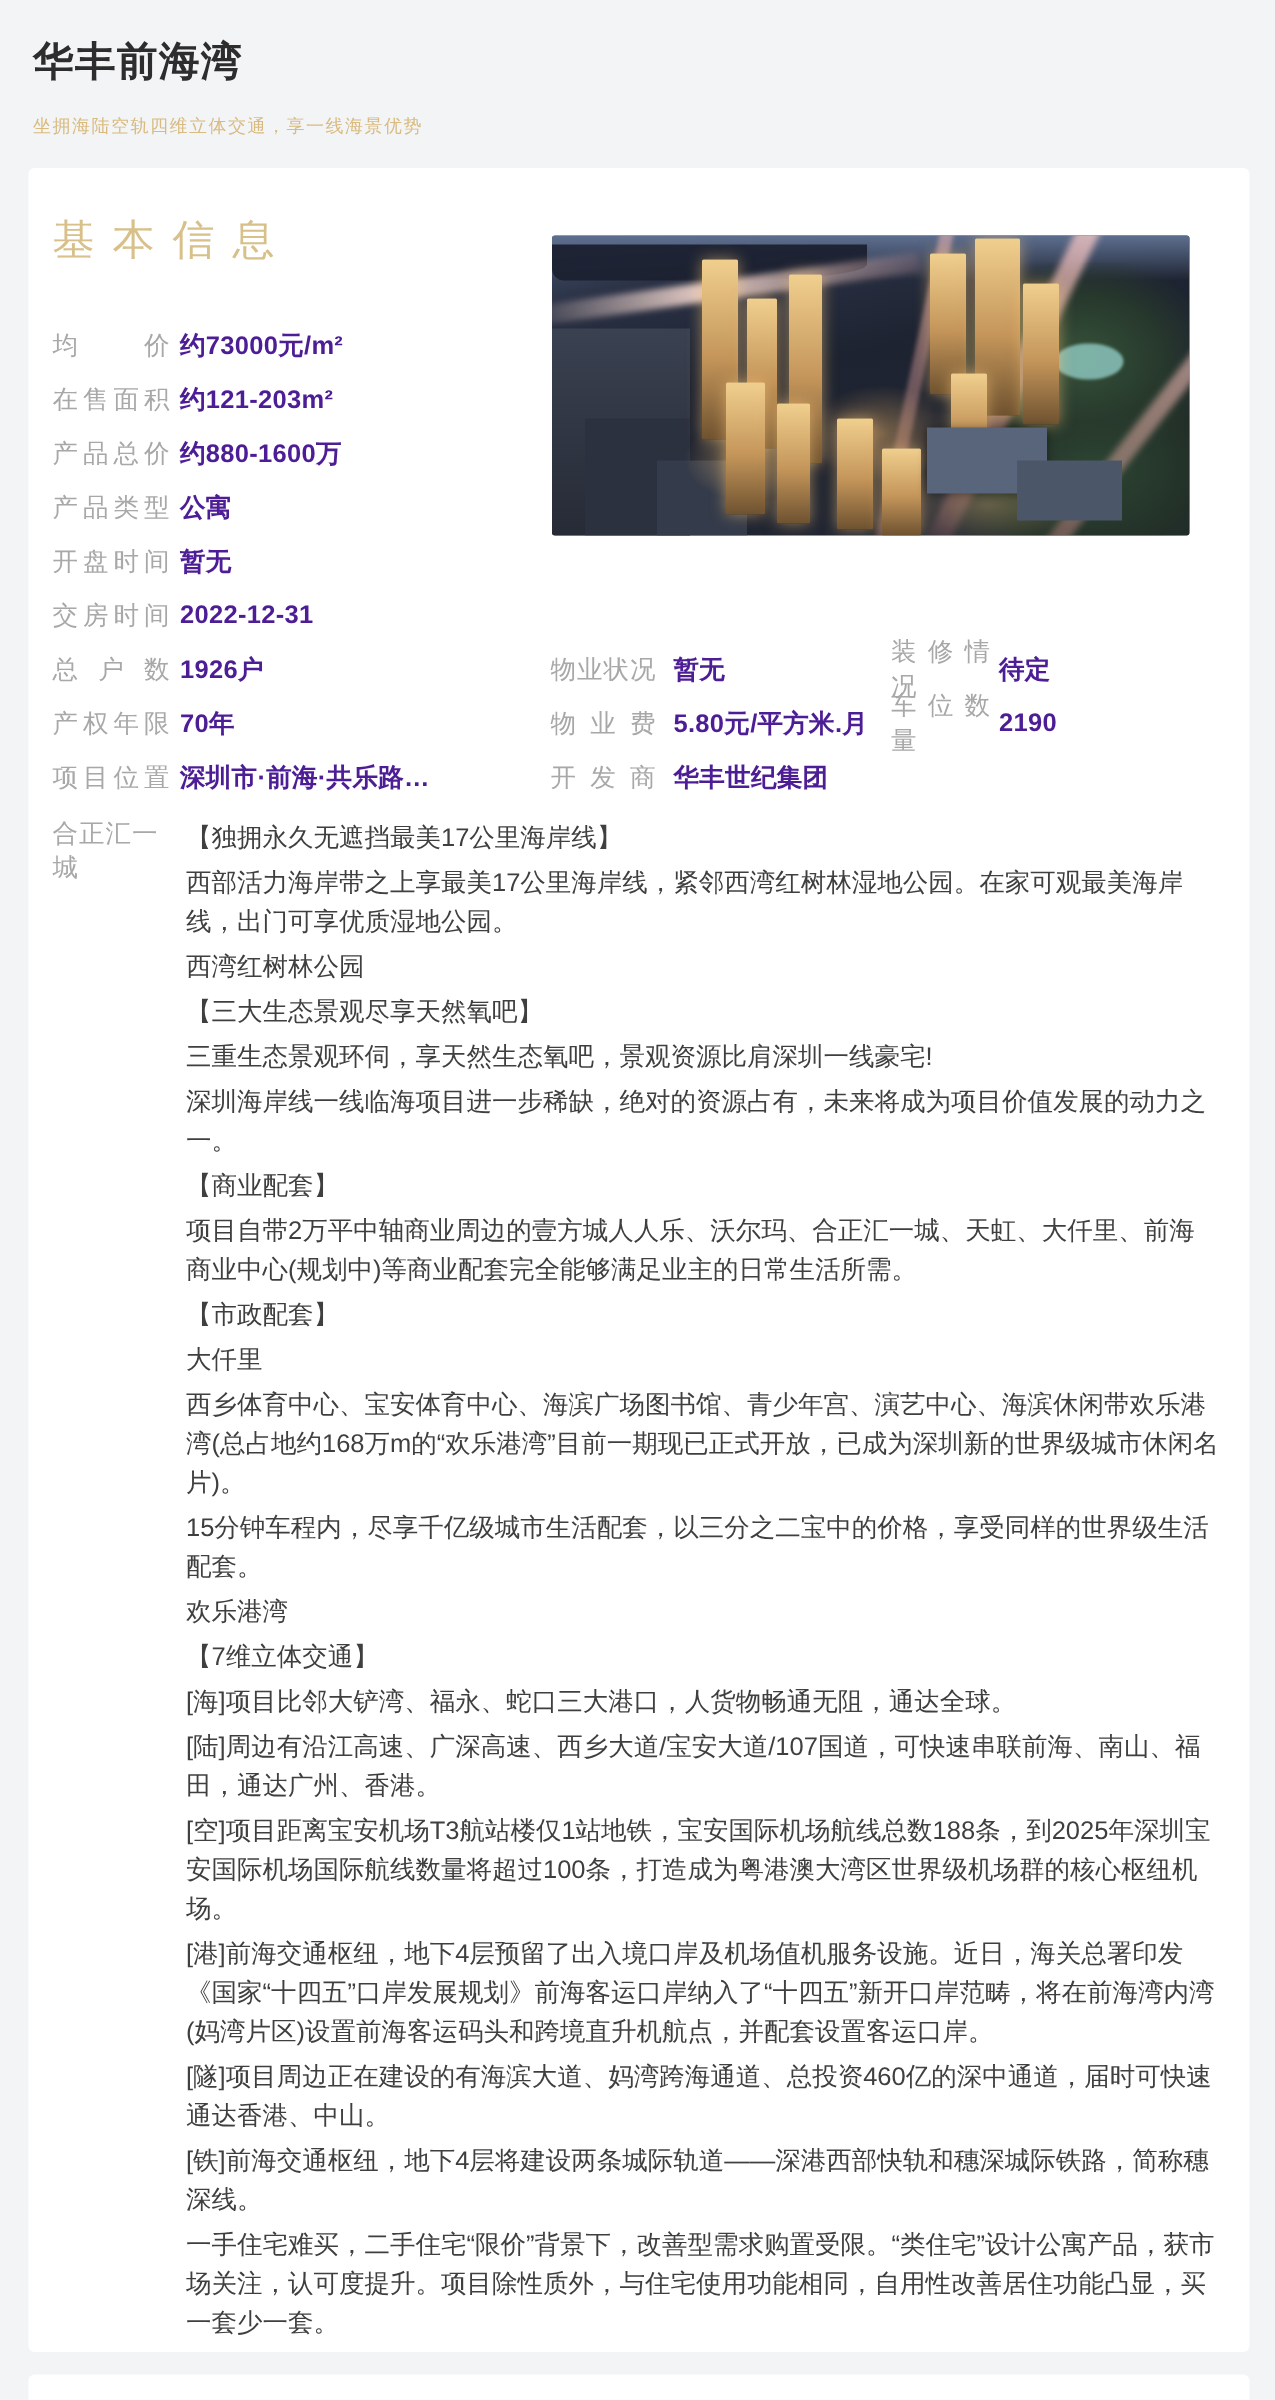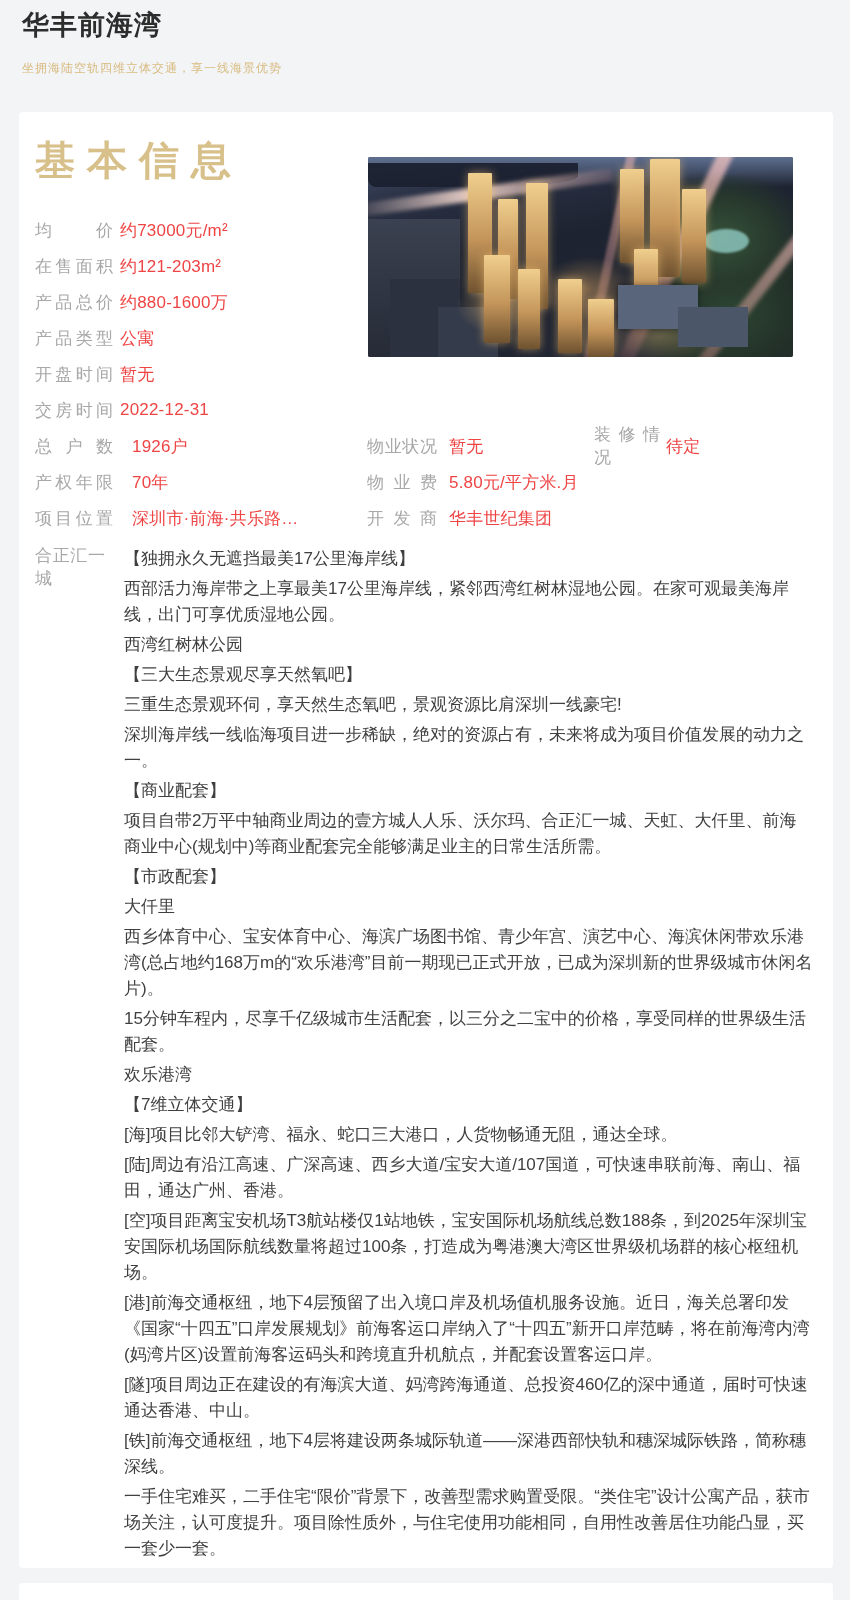--- a/index.html
+++ b/index.html
@@ -6,54 +6,54 @@
     --accent:#d9bb80; --section:#d8c08a; --label:#a8a8a8; --text:#3f3f3f;
   }
   *{box-sizing:border-box;margin:0;padding:0;}
   html,body{width:850px;height:1600px;overflow:hidden;}
   body{
     background:#f2f4f6;
     font-family:"Liberation Sans","DejaVu Sans",sans-serif;
     color:var(--text);
   }
   
-  .page-header{height:112px;padding:8px 22px 0 22px;}
+  .page-header{height:112px;padding:24px 22px 0 22px;}
   .page-title{font-size:27px;font-weight:bold;color:#2d2d2d;line-height:34px;letter-spacing:1px;}
   .page-subtitle{margin-top:15px;font-size:12px;color:var(--accent);line-height:22px;letter-spacing:1px;}
   
   .card{
     margin:0 17px 0 19px;
     background:#ffffff;
     border-radius:4px;
     height:1456px;
     padding:16px 16px 30px 16px;
     position:relative;
     overflow:hidden;
   }
   .section-title{
     margin-top:8px;
-    font-size:40px;
+    font-size:28px;
     line-height:48px;
-    font-weight:700;
+    font-weight:400;
     color:var(--section);
     letter-spacing:12px;
   }
   
   .top-info{margin-top:28px;}
   .kv-row{display:flex;align-items:center;height:36px;font-size:17px;}
   .kv-label{
     width:78px;color:var(--label);
     text-align:justify;text-align-last:justify;
     flex:none;
     font-family:Liberation Mono, monospace;
   }
-  .kv-value{margin-left:7px;color:#ef4444;font-weight:400;letter-spacing:.2px;white-space:nowrap;}
+  .kv-value{margin-left:7px;color:#4c1d95;font-weight:700;letter-spacing:.2px;white-space:nowrap;}
   .grid-row{display:flex;align-items:center;height:36px;font-size:17px;}
   .gcol{display:flex;align-items:center;}
-  .gcol.c1{width:332px;gap:12px;}
+  .gcol.c1{width:332px;}
   .gcol.c2{width:227px;}
   .gcol.c3{flex:1;}
   .gcol.c2 .kv-label{width:70px;}
   .gcol.c2 .kv-value{margin-left:12px;}
   .gcol.c3 .kv-label{width:66px;}
   .gcol.c3 .kv-value{margin-left:6px;}
   
   .sp-row{display:flex;margin-top:6px;font-size:17px;}
   .sp-label{width:70px;flex:none;color:var(--label);text-align:justify;text-align-last:justify;margin-right:15px;padding-top:2px;}
   .sp-text{flex:1;line-height:26px;color:var(--text);}
@@ -190,20 +190,24 @@
     </div>
     <div class="grid-row">
       <div class="gcol c1">
         <span class="kv-label">产权年限</span>
         <span class="kv-value">70年</span>
       </div>
       <div class="gcol c2">
         <span class="kv-label">物业费</span>
         <span class="kv-value">5.80元/平方米.月</span>
       </div>
+      <div class="gcol c3">
+        <span class="kv-label">车位数量</span>
+        <span class="kv-value">2190</span>
+      </div>
     </div>
     <div class="grid-row">
       <div class="gcol c1">
         <span class="kv-label">项目位置</span>
         <span class="kv-value">深圳市·前海·共乐路…</span>
       </div>
       <div class="gcol c2">
         <span class="kv-label">开发商</span>
         <span class="kv-value">华丰世纪集团</span>
       </div>

